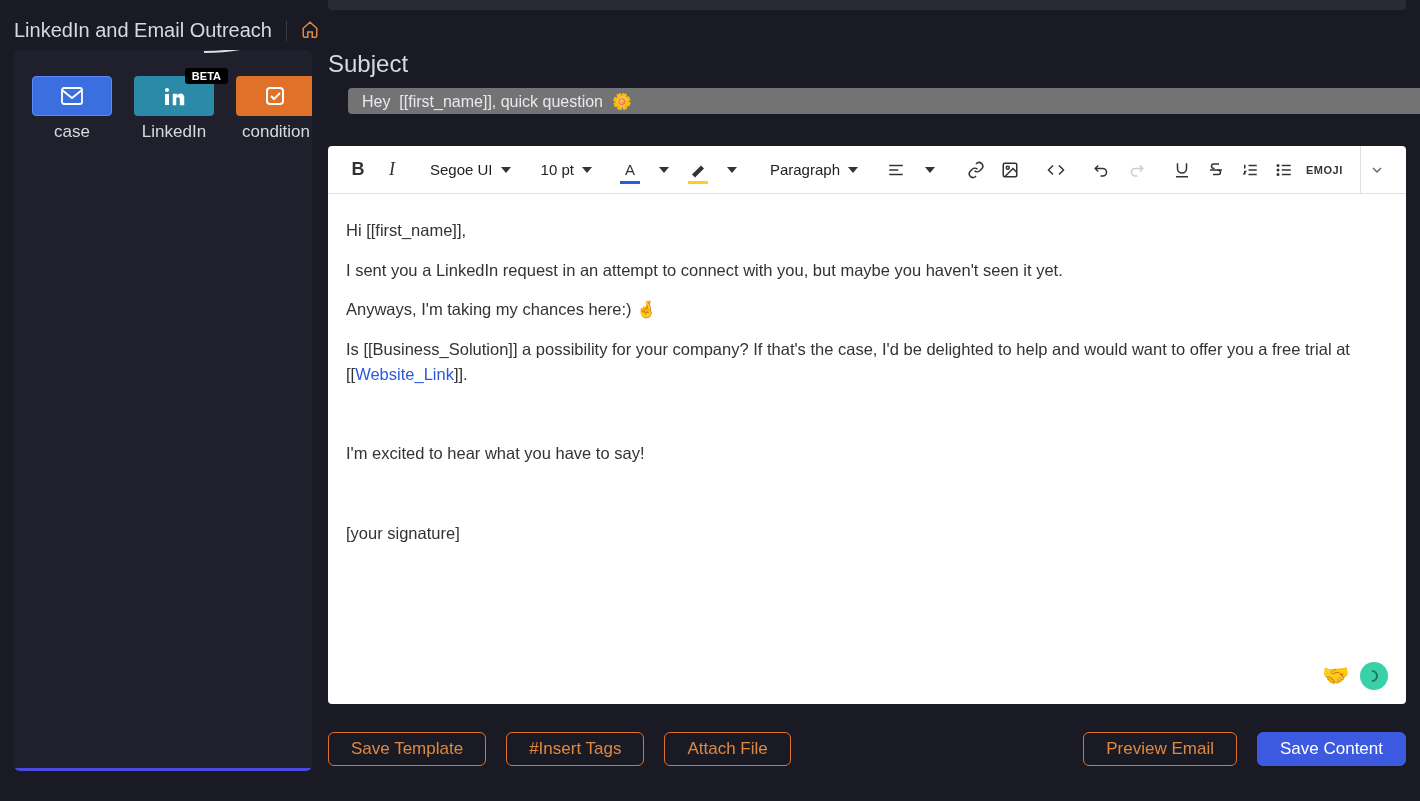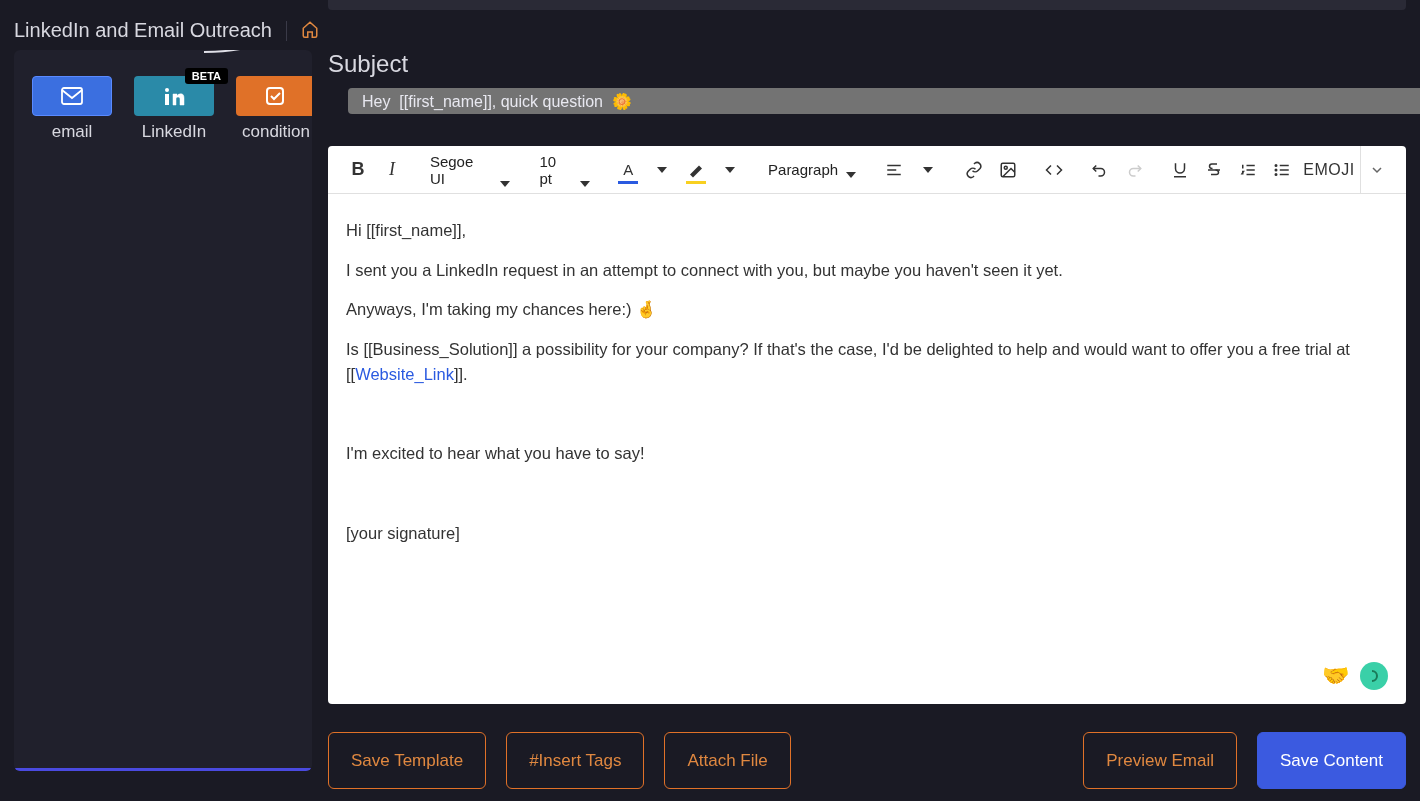--- a/index.html
+++ b/index.html
@@ -159,21 +159,21 @@
   color: #333;
   cursor: pointer;
   padding: 0 4px;
   font-size: 15px;
 }
 .tb-btn svg { width: 18px; height: 18px; }
 .tb-bold { font-weight: 700; font-size: 18px; }
 .tb-italic { font-style: italic; font-size: 18px; font-family: serif; }
 .tb-select {
   display: flex;
-  align-items: flex-end;
+  align-items: center;
   gap: 8px;
   padding: 0 8px;
   cursor: pointer;
   color: #222;
   font-size: 15px;
 }
 .tb-caret {
   width: 0; height: 0;
   border-left: 5px solid transparent;
   border-right: 5px solid transparent;
@@ -199,22 +199,22 @@
   content: "";
   position: absolute;
   bottom: 4px;
   left: 6px;
   right: 6px;
   height: 3px;
   background: #f8d020;
 }
 .tb-disabled { color: #ccc; }
 .tb-emoji {
-  font-size: 16px;
-  font-weight: 400;
+  font-size: 11px;
+  font-weight: 700;
   letter-spacing: 0.5px;
 }
 .tb-sep { width: 10px; }
 .tb-expand {
   margin-left: auto;
   border-left: 1px solid #e0e0e0;
   width: 32px;
   display: flex;
   align-items: center;
   justify-content: center;
@@ -242,21 +242,21 @@
   width: 28px; height: 28px; border-radius: 50%;
   display: flex; align-items: center; justify-content: center;
 }
 .actions {
   display: flex;
   gap: 20px;
   margin-top: 28px;
   align-items: center;
 }
 .btn {
-  height: 57px;
+  height: 34px;
   padding: 0 22px;
   border-radius: 6px;
   font-size: 17px;
   cursor: pointer;
   background: transparent;
   border: 1.5px solid #e07128;
   color: #e08840;
   font-family: inherit;
 }
 .btn-primary {
@@ -286,21 +286,21 @@
       <path d="M0 28 Q 60 28 90 0" stroke="#e0e0e8" stroke-width="2" fill="none"></path>
     </svg>
   <div class="node-row">
     <div class="node">
       <div class="node-box node-email">
         <svg width="24" height="20" viewBox="0 0 24 20" fill="none" stroke="#fff" stroke-width="1.8">
             <rect x="2" y="2" width="20" height="16" rx="2"></rect>
             <path d="M2 4l10 8 10-8"></path>
           </svg>
       </div>
-      <span class="node-label">email</span>
+      <span class="node-label">case</span>
     </div>
     <div class="node">
       <div class="beta-badge">BETA</div>
       <div class="node-box node-linkedin">
         <svg width="24" height="20" viewBox="0 0 24 20" fill="#fff">
             <circle cx="5" cy="4" r="2"></circle>
             <rect x="3" y="8" width="4" height="11"></rect>
             <path d="M11 8h4v2c1-2 3-2.5 5-2 2 .5 2 3 2 5v6h-4v-6c0-1-.5-2-2-2s-2 1-2 2v6h-3z" stroke="#fff" stroke-width="0.5"></path>
           </svg>
       </div>

